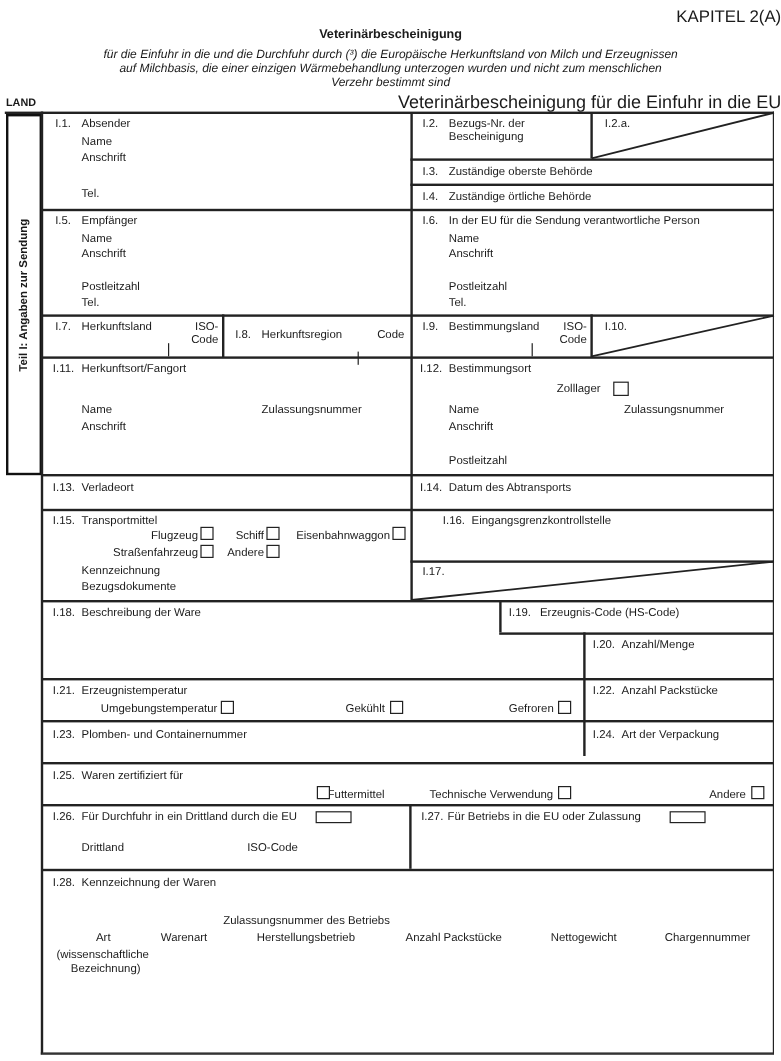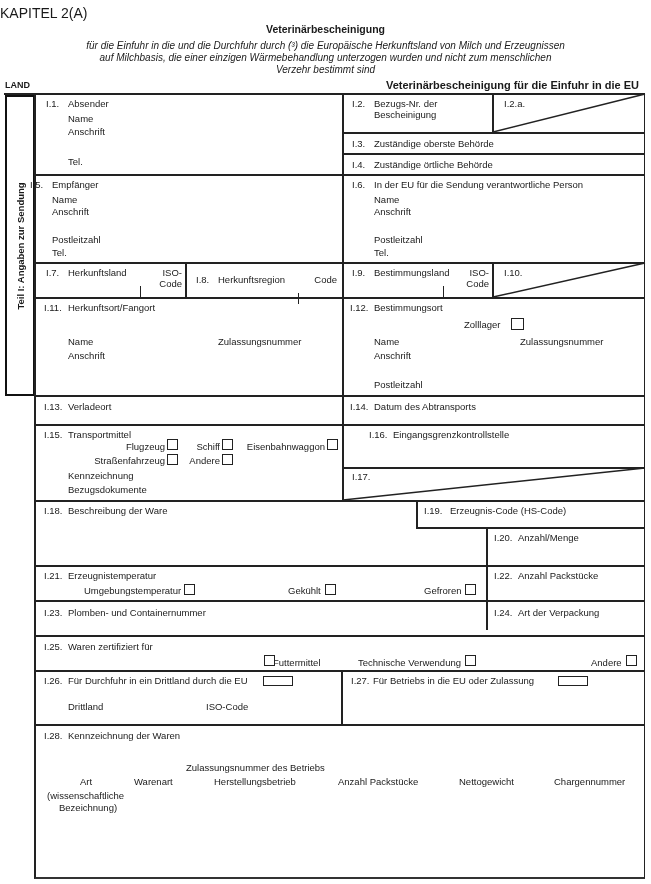--- a/index.html
+++ b/index.html
@@ -10,27 +10,27 @@
   .hline { position: absolute; height: 1.5px; background: #222; }
   .vline { position: absolute; width: 1.5px; background: #222; }
   .cb { position: absolute; width: 11px; height: 11px; border: 1.2px solid #222; background: #fff; }
   .rb { position: absolute; width: 30px; height: 10px; border: 1.2px solid #222; background: #fff; }
   .num { position: absolute; white-space: nowrap; line-height: 11px; }
   svg.diag { position: absolute; overflow: visible; }
 </style>
 </head>
 <body>
 
-<div class="t" style="left:0;width:651px;text-align:left;top:5px;font-size:14px;line-height:16px;">KAPITEL 2(A)</div>
+<div class="t" style="left:0;width:651px;text-align:right;top:5px;font-size:14px;line-height:16px;">KAPITEL 2(A)</div>
 <div class="t" style="left:0;width:651px;text-align:center;top:24px;font-size:10.5px;font-weight:bold;">Veterinärbescheinigung</div>
 <div class="t" style="left:0;width:651px;text-align:center;top:40px;font-size:10px;font-style:italic;">für die Einfuhr in die und die Durchfuhr durch (³) die Europäische Herkunftsland von Milch und Erzeugnissen</div>
 <div class="t" style="left:0;width:651px;text-align:center;top:52px;font-size:10px;font-style:italic;">auf Milchbasis, die einer einzigen Wärmebehandlung unterzogen wurden und nicht zum menschlichen</div>
 <div class="t" style="left:0;width:651px;text-align:center;top:64px;font-size:10px;font-style:italic;">Verzehr bestimmt sind</div>
 <div class="t" style="left:5px;top:80px;font-weight:bold;font-size:9px;">LAND</div>
-<div class="t" style="right:12px;top:80px;font-weight:bold;font-size:11px;">Veterinärbescheinigung für die Einfuhr in die EU</div>
+<div class="t" style="right:0;top:80px;font-weight:normal;font-size:15px;">Veterinärbescheinigung für die Einfuhr in die EU</div>
 
 <div class="hline" style="left:4px;top:93px;width:641px;height:2px;"></div>
 
 <div class="abs" style="left:5px;top:95px;width:30px;height:301px;border:2.5px solid #111;">
   <div class="t" style="left:50%;top:50%;transform:translate(-50%,-50%) rotate(-90deg);font-weight:bold;font-size:9.5px;">Teil I: Angaben zur Sendung</div>
 </div>
 
 <div class="abs" style="left:34px;top:93px;width:611px;height:786px;border-left:2px solid #222;border-right:1.5px solid #222;border-bottom:2px solid #333;"></div>
 
 <div class="vline" style="left:342px;top:94px;height:302px;"></div>
@@ -62,21 +62,21 @@
   <div class="t" style="left:30px;top:5px;">Zuständige oberste Behörde</div>
 </div>
 <div class="hline" style="left:342px;top:153px;width:303px;"></div>
 
 <div class="abs" style="left:344px;top:154px;width:300px;height:20px;">
   <div class="num" style="left:8px;top:5px;">I.4.</div>
   <div class="t" style="left:30px;top:5px;">Zuständige örtliche Behörde</div>
 </div>
 <div class="hline" style="left:35px;top:174px;width:610px;"></div>
 
-<div class="abs" style="left:20px;top:175px;width:306px;height:86px;">
+<div class="abs" style="left:36px;top:175px;width:306px;height:86px;">
   <div class="num" style="left:10px;top:4px;">I.5.</div>
   <div class="t" style="left:32px;top:4px;">Empfänger</div>
   <div class="t" style="left:32px;top:19px;">Name</div>
   <div class="t" style="left:32px;top:31px;">Anschrift</div>
   <div class="t" style="left:32px;top:59px;">Postleitzahl</div>
   <div class="t" style="left:32px;top:72px;">Tel.</div>
 </div>
 <div class="abs" style="left:344px;top:175px;width:300px;height:86px;">
   <div class="num" style="left:8px;top:4px;">I.6.</div>
   <div class="t" style="left:30px;top:4px;">In der EU für die Sendung verantwortliche Person</div>

